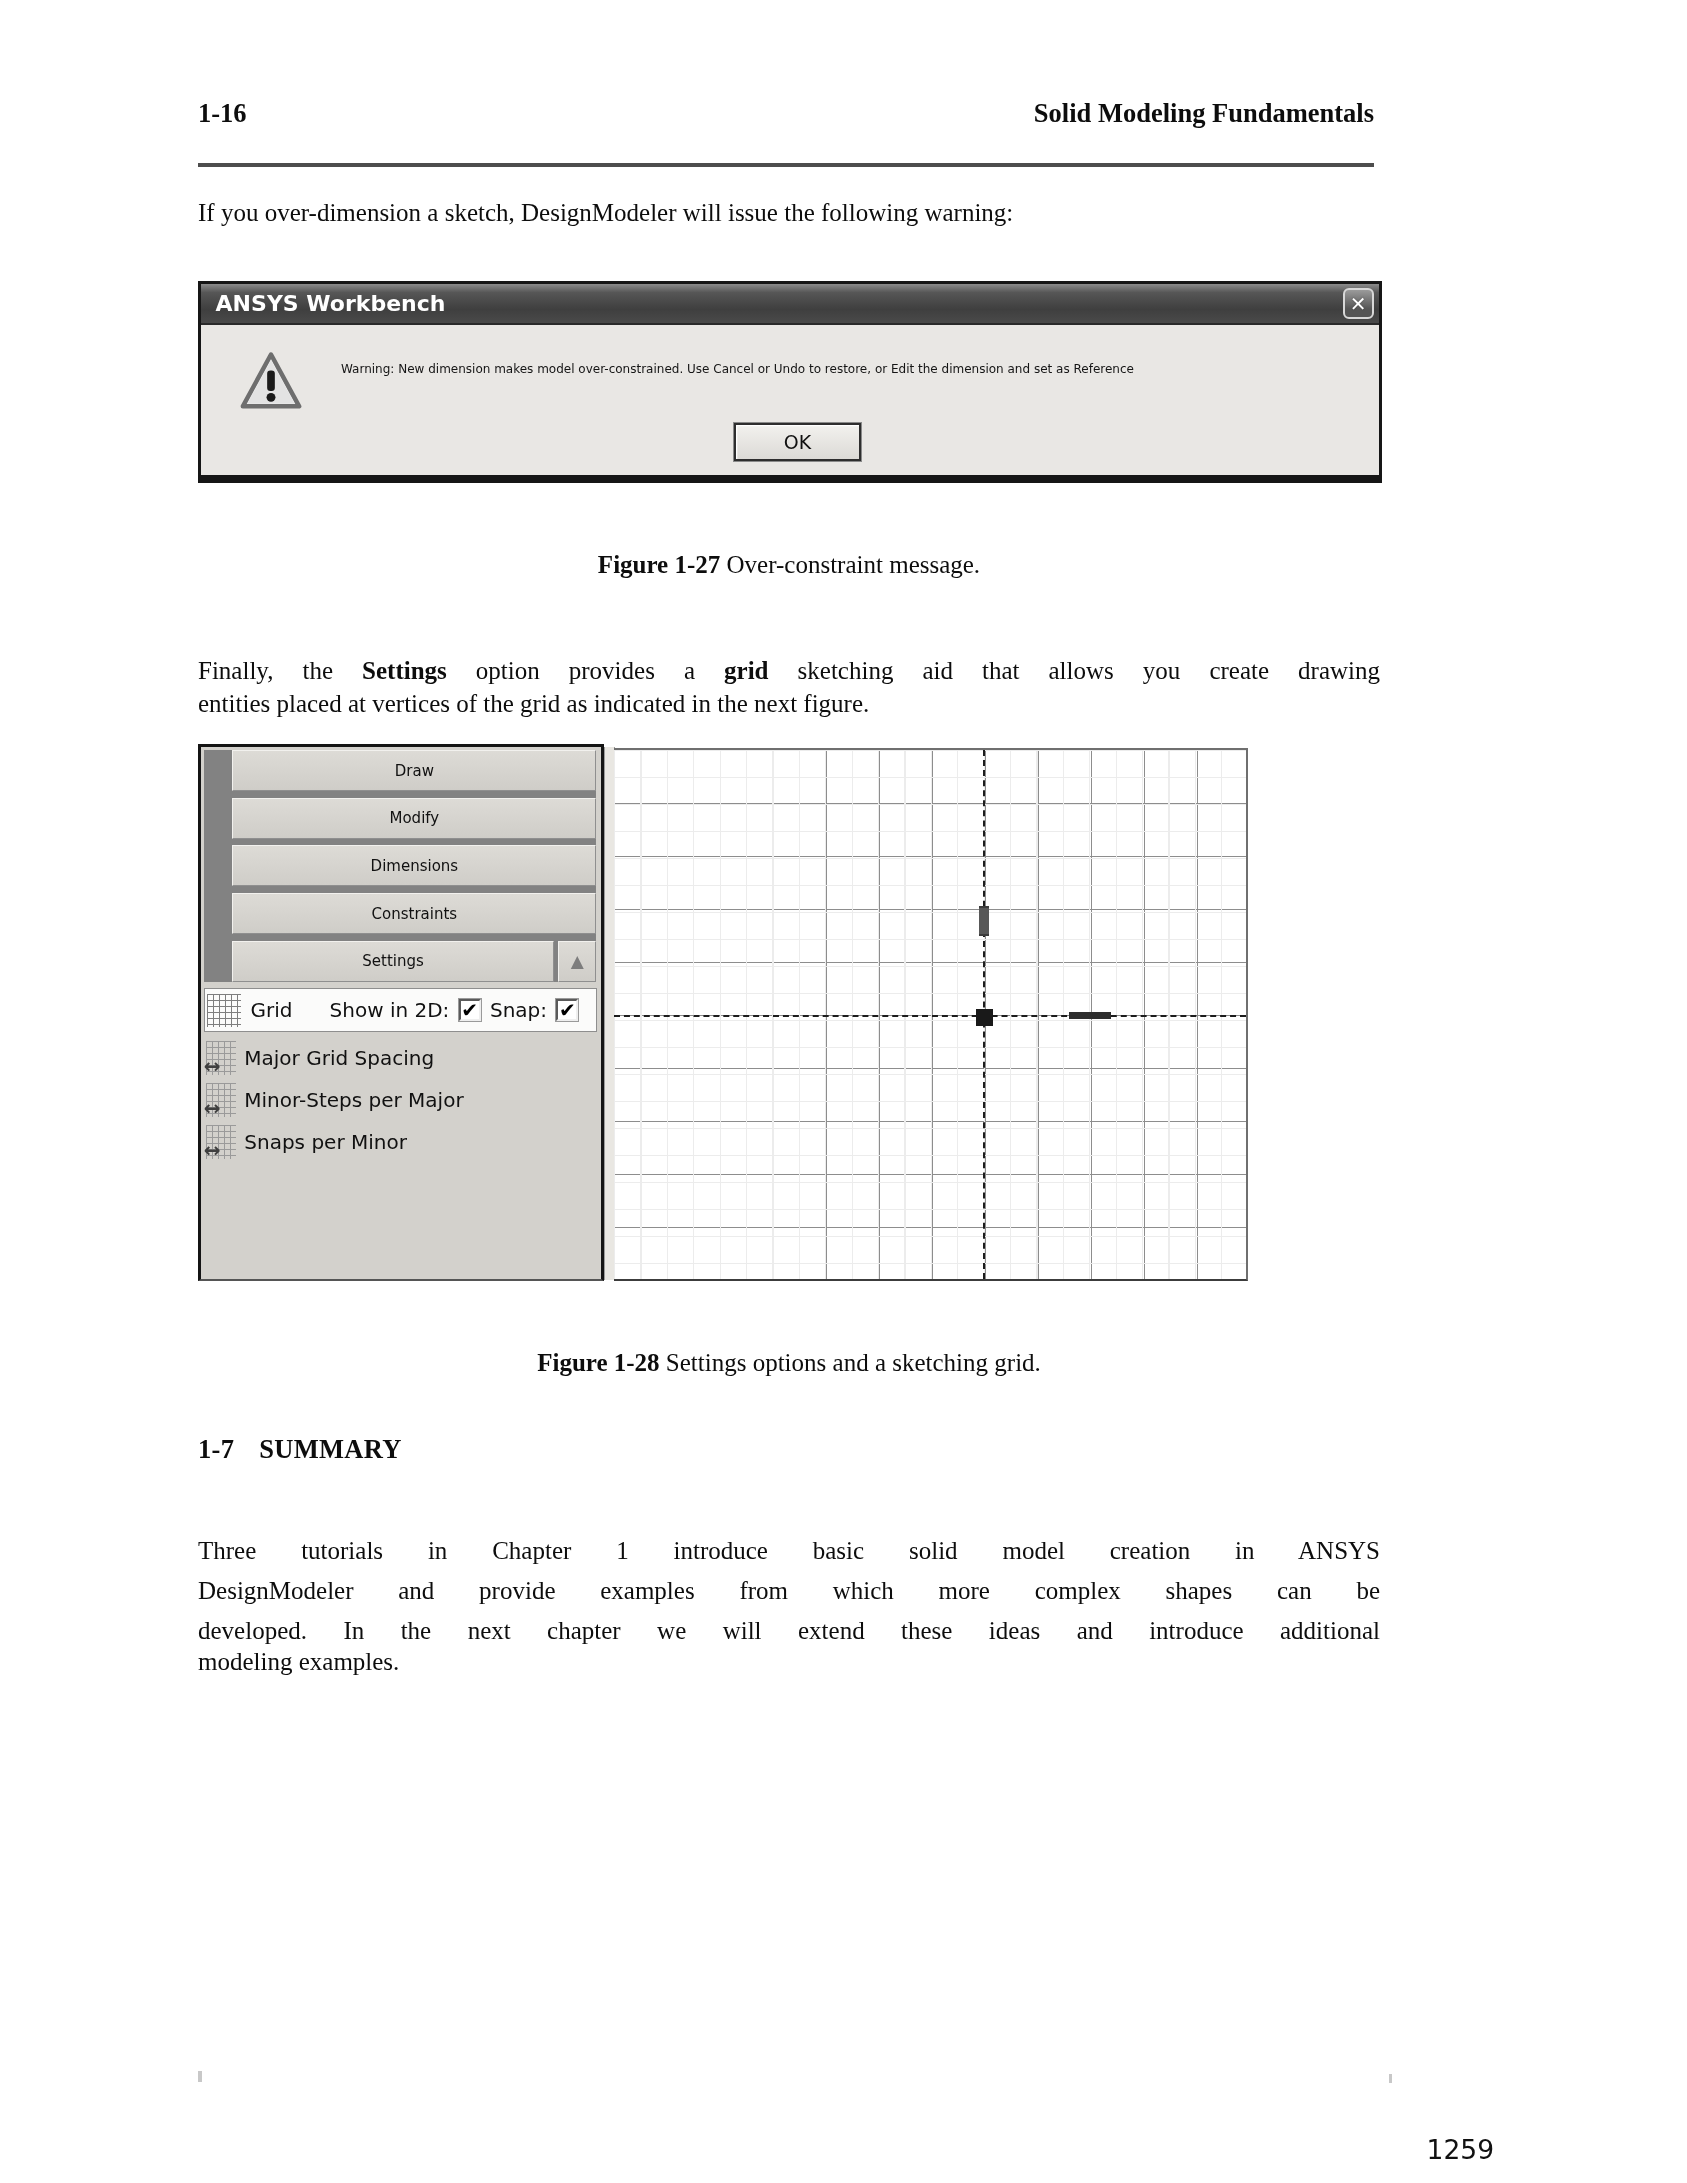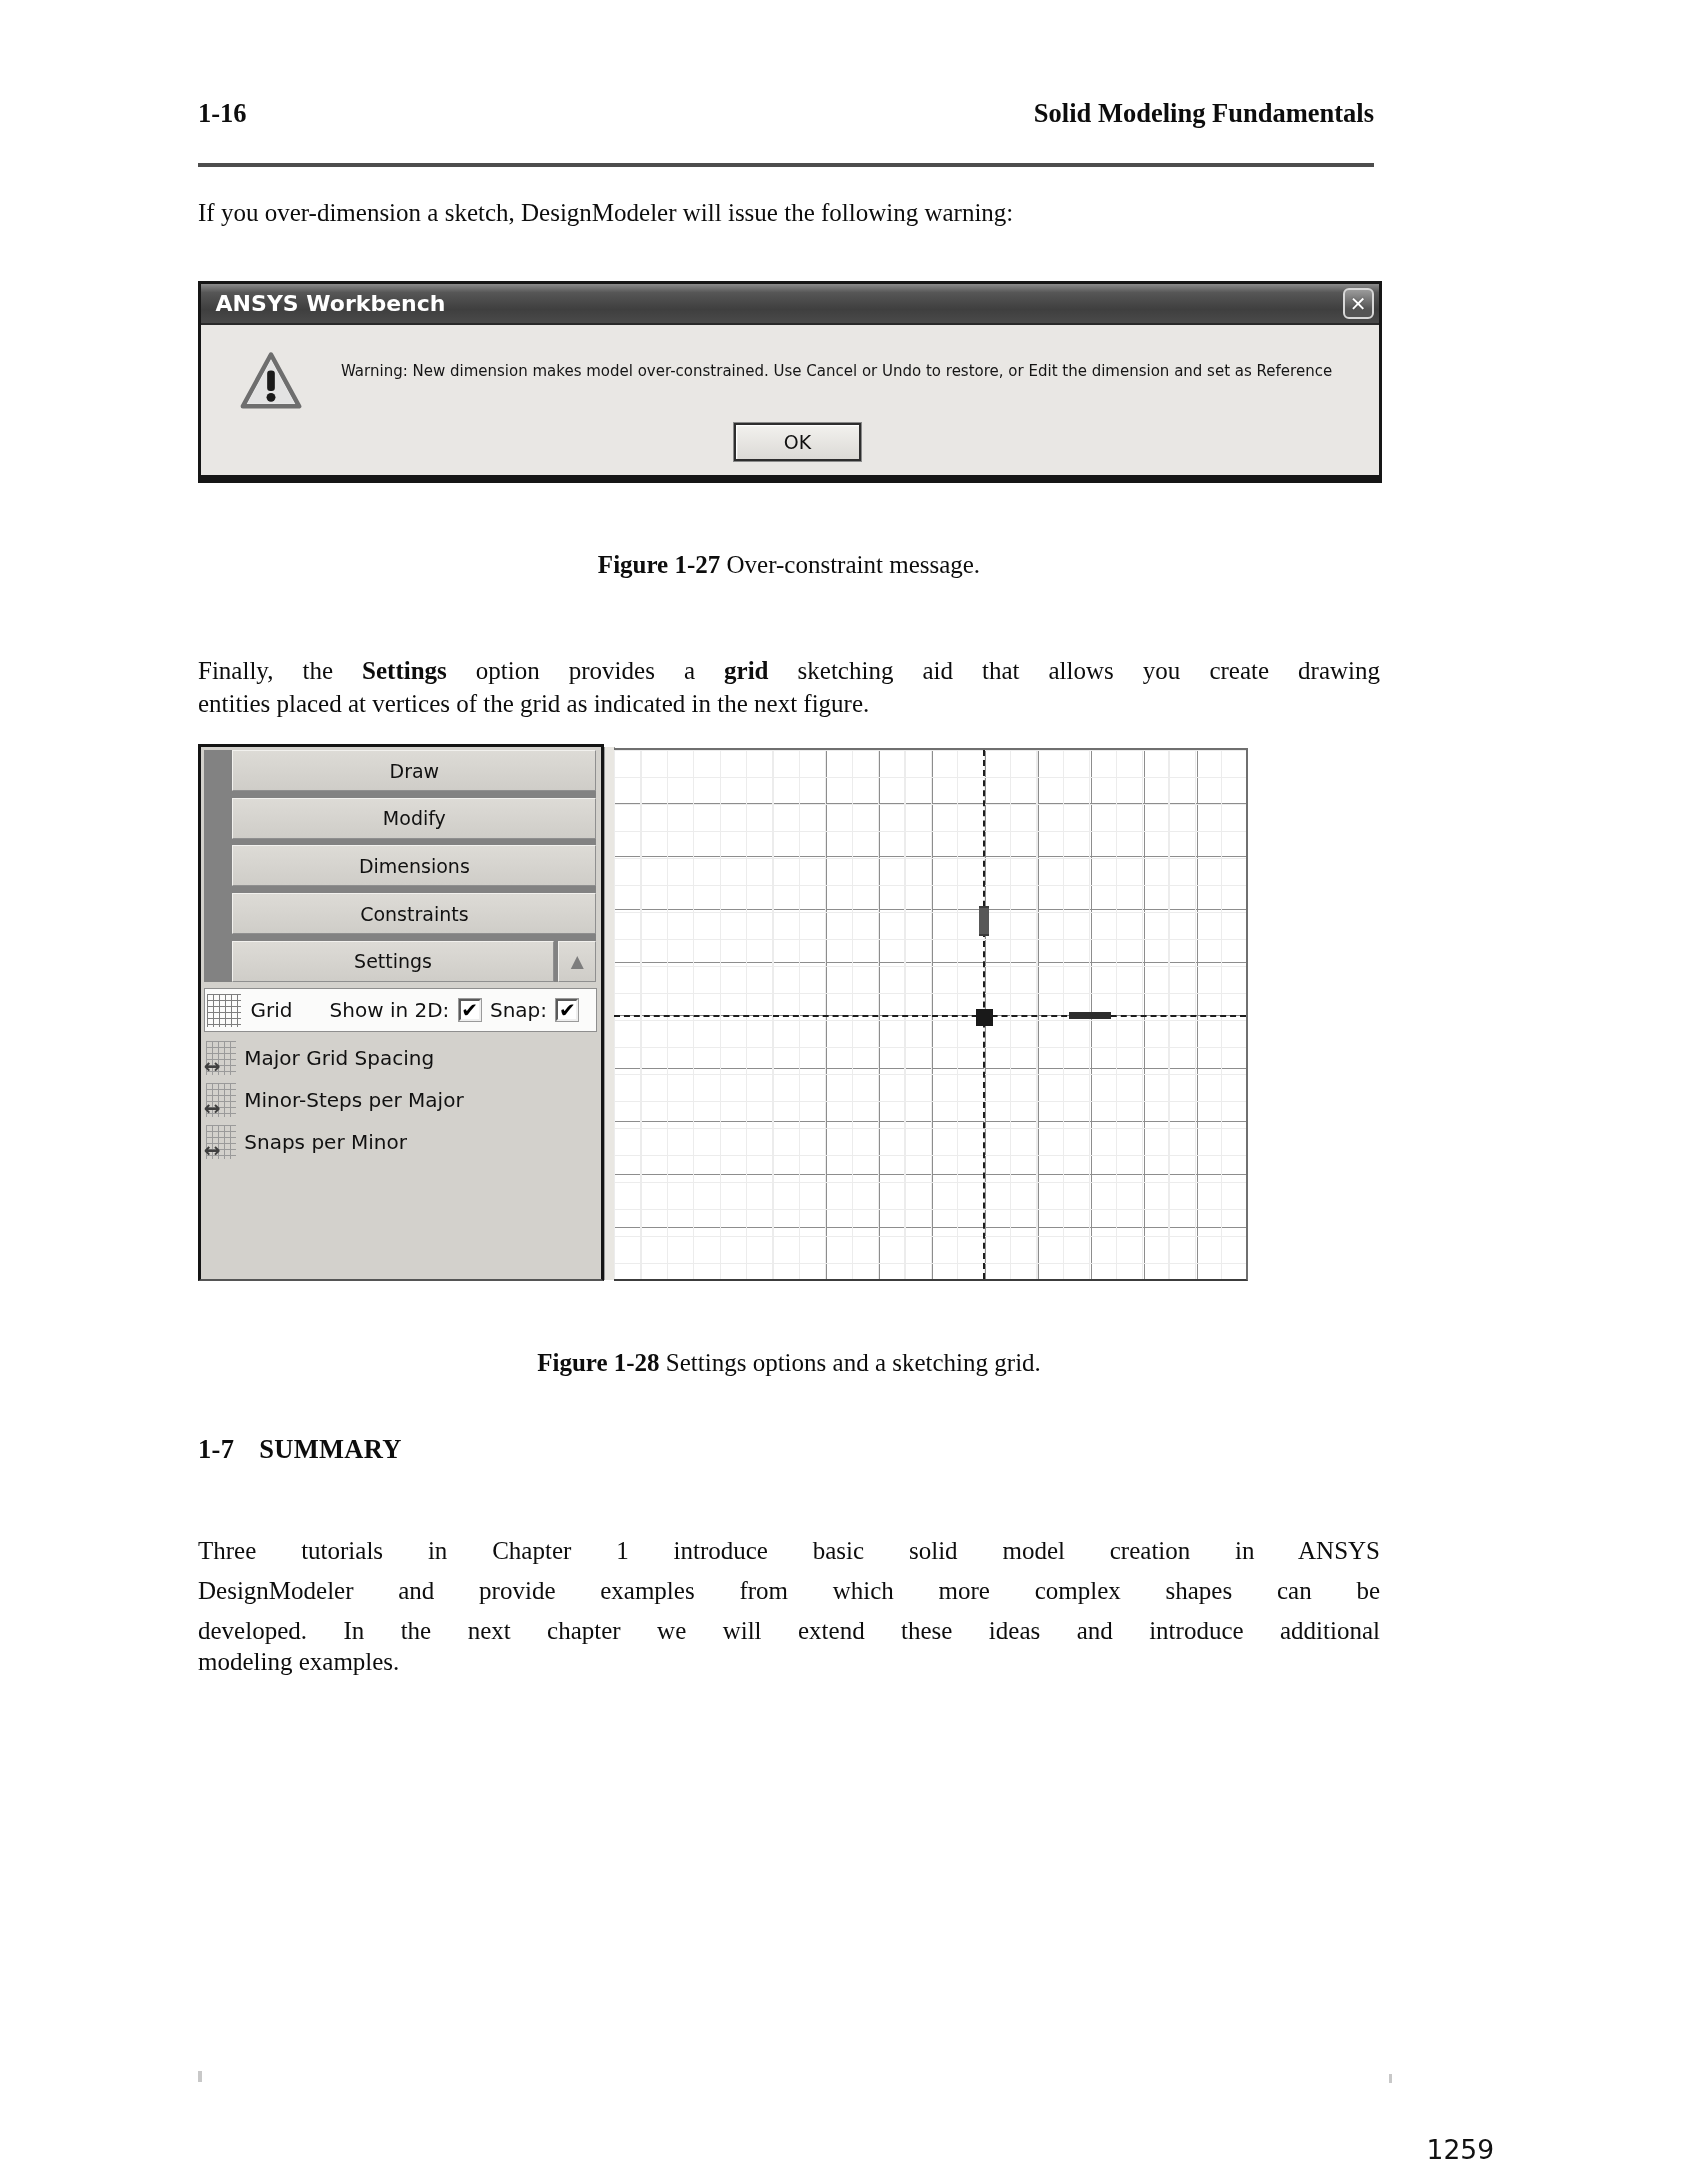--- a/index.html
+++ b/index.html
@@ -32,39 +32,39 @@
     border-bottom:2px solid #2a2a2a;
   }
   .dlg-close{
     position:absolute;right:5.3px;top:4px;width:31px;height:31px;box-sizing:border-box;
     border:2px solid #d8d8d8;border-radius:6px;background:linear-gradient(180deg,#9b9b9b,#555 70%);
     color:#fff;font-size:20px;font-weight:bold;display:flex;align-items:center;justify-content:center;
     text-shadow:0 0 1.3px #333;
   }
   .dlg-body{position:relative;height:148px;}
   .warn-icon{position:absolute;left:38px;top:25px;width:64px;height:64px;}
-  .dlg-msg{position:absolute;left:140px;top:37px;right:6.6px;font-size:15px;color:#151515;white-space:nowrap;}
+  .dlg-msg{position:absolute;left:140px;top:37px;right:6.6px;font-size:12px;color:#151515;white-space:nowrap;}
   .okbtn{
     position:absolute;left:533px;top:98px;width:127px;height:38px;box-sizing:border-box;
     background:linear-gradient(180deg,#f2f1ee,#dcdad6);border:2px solid #2e2e2e;outline:0.7px solid #8a8a8a;
     display:flex;align-items:center;justify-content:center;font-size:19px;color:#111;
     box-shadow:inset 1.3px 1.3px 0 #fff;
   }
   
   .fig28{position:absolute;left:198px;top:744px;width:1051px;height:539px;}
   .skpanel{
     position:absolute;left:0;top:0;width:406px;height:537px;box-sizing:border-box;
     background:#d3d1cc;border:3.3px solid #141414;border-bottom:2px solid #555;
     font-family:"DejaVu Sans",sans-serif;color:#111;
   }
   .btnstack{position:absolute;left:3.3px;right:4.6px;top:3.3px;display:flex;flex-direction:column;gap:6.6px;background:#828282;padding-bottom:0;}
   .toolbtn{
     height:41px;background:linear-gradient(180deg,#dddbd6,#cfcdc8);
     border-top:1.3px solid #f2f1ee;border-left:1.3px solid #f2f1ee;border-right:1.3px solid #8f8f8f;border-bottom:1.3px solid #8f8f8f;
-    box-sizing:border-box;display:flex;align-items:center;justify-content:center;font-size:19px;margin-left:28px;
+    box-sizing:border-box;display:flex;align-items:center;justify-content:center;font-size:15px;margin-left:28px;
   }
   .setrow{display:flex;gap:4.6px;background:#828282;}
   .setrow .toolbtn{flex:1;}
   .arrowbtn{
     width:38px;height:41px;box-sizing:border-box;background:linear-gradient(180deg,#dddbd6,#cfcdc8);
     border-top:1.3px solid #f2f1ee;border-left:1.3px solid #f2f1ee;border-right:1.3px solid #8f8f8f;border-bottom:1.3px solid #8f8f8f;
     display:flex;align-items:center;justify-content:center;color:#7d7d7d;font-size:17px;
   }
   .gridrow{
     position:absolute;left:2.6px;right:4px;top:241px;height:44px;box-sizing:border-box;

